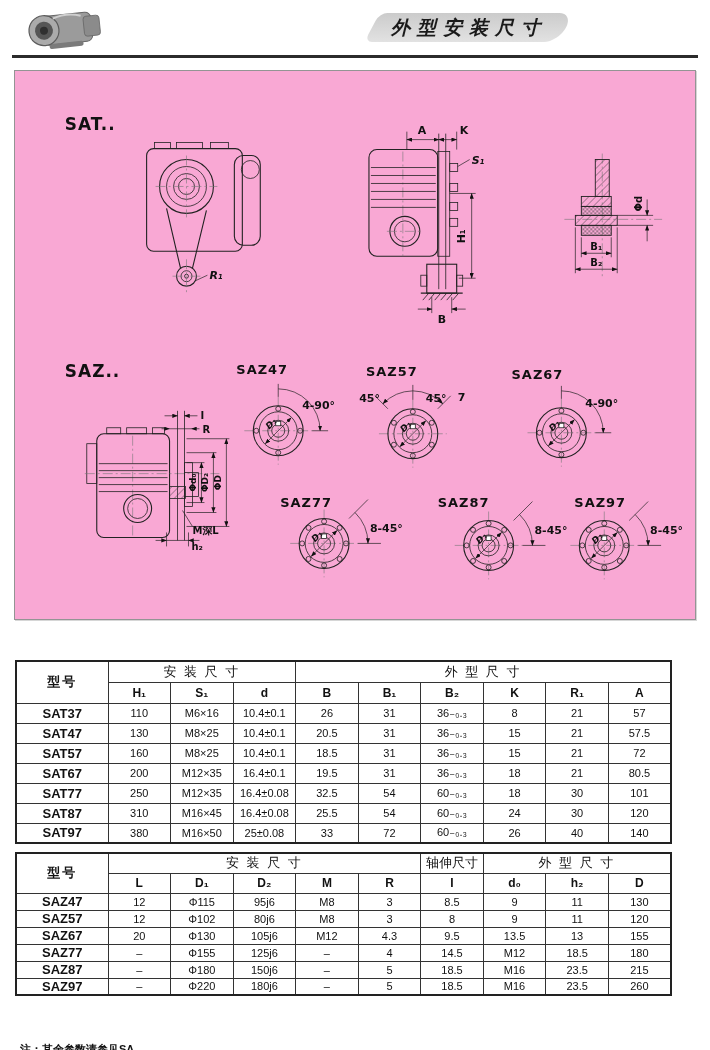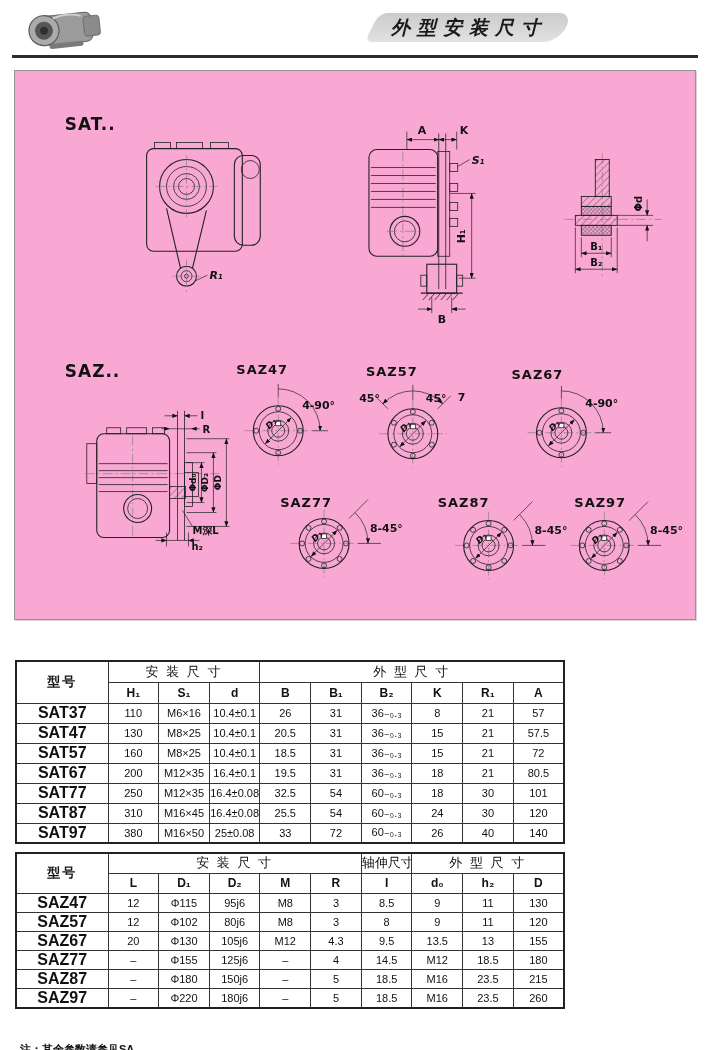--- a/index.html
+++ b/index.html
@@ -23,25 +23,25 @@
   .it{font-style:italic;}
   .rl{font:bold 9px "DejaVu Sans",sans-serif;text-anchor:middle;}
   .fname{font:bold 13px "DejaVu Sans",sans-serif;letter-spacing:1px;}
   .ang{font:bold 11px "DejaVu Sans",sans-serif;}
   .dlbl{font:italic bold 9px "DejaVu Sans",sans-serif;text-anchor:middle;}
   .ol{stroke:#222;stroke-width:1.1;fill:none;}
   .ol2{stroke:#222;stroke-width:0.8;fill:none;}
   .dim{stroke:#222;stroke-width:0.7;fill:none;}
   .cl{stroke:#777;stroke-width:0.6;fill:none;stroke-dasharray:10 3 2 3;}
   
-  .t{position:absolute;left:15px;width:550px;border-collapse:collapse;table-layout:fixed;
+  .t{position:absolute;left:15px;width:657px;border-collapse:collapse;table-layout:fixed;
      border:2px solid #222;}
   .t th,.t td{border:1px solid #333;text-align:center;vertical-align:middle;padding:0;
      white-space:nowrap;overflow:hidden;font-size:11px;}
-  .t td:first-child{font-weight:bold;font-size:16px;}
+  .t td:first-child{font-weight:bold;font-size:13px;}
   .t .grp{font-weight:normal;font-size:13px;letter-spacing:2px;}
   .t .sub{font-weight:bold;font-size:12px;}
   .t .model{font-weight:bold;font-size:13px;letter-spacing:2px;}
   #t1{top:660px;}  #t1 thead tr{height:21px;} #t1 tbody tr{height:20px;}
   #t2{top:852px;}  #t2 thead tr{height:20px;} #t2 tbody tr{height:17px;}
   .footnote{position:absolute;left:20px;top:1042px;font-size:11px;font-weight:bold;color:#111;}
 </style>
 </head>
 <body>
 

